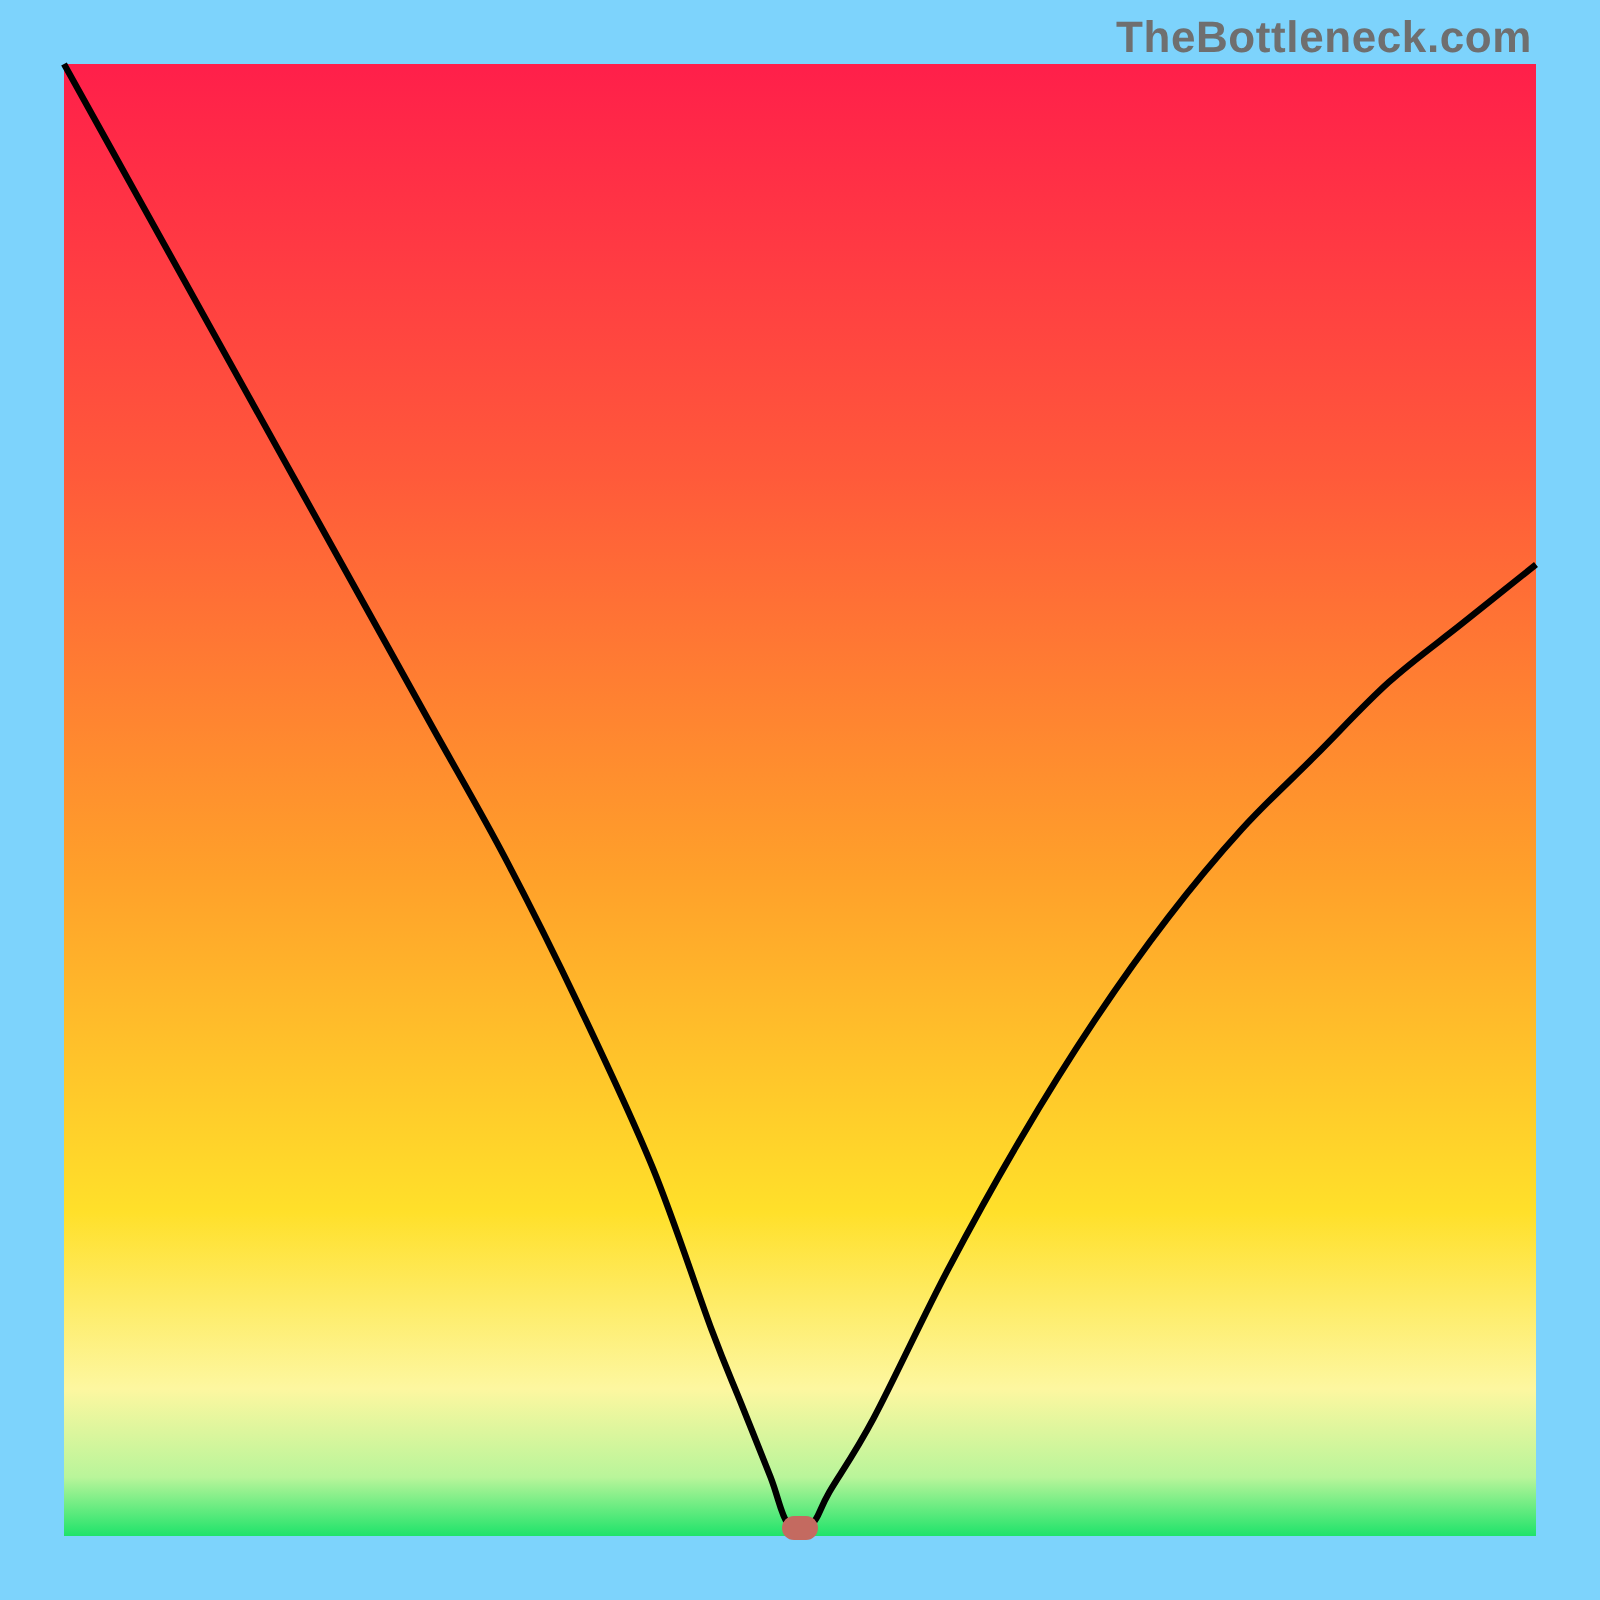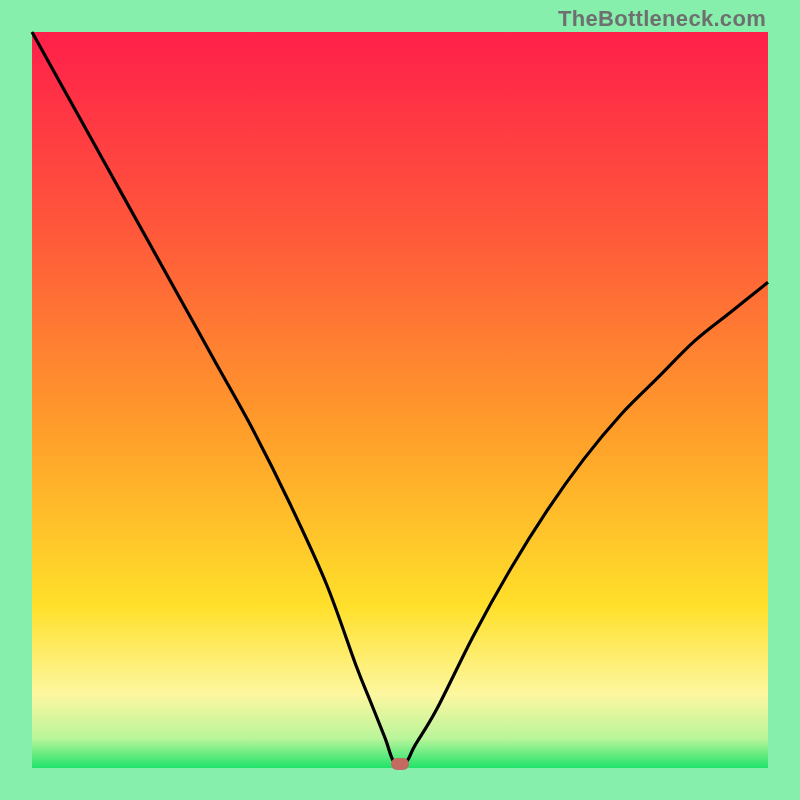--- a/index.html
+++ b/index.html
@@ -7,21 +7,21 @@
     padding: 0;
     width: 800px;
     height: 800px;
     background: #000;
     overflow: hidden;
     font-family: Arial, Helvetica, sans-serif;
   }
   .frame {
     position: absolute;
     inset: 0;
-    background: #86efac;
+    background: #7dd3fc;
   }
   .plot-area {
     position: absolute;
     left: 32px;
     top: 32px;
     width: 736px;
     height: 736px;
     
     background: linear-gradient(
       to bottom,

